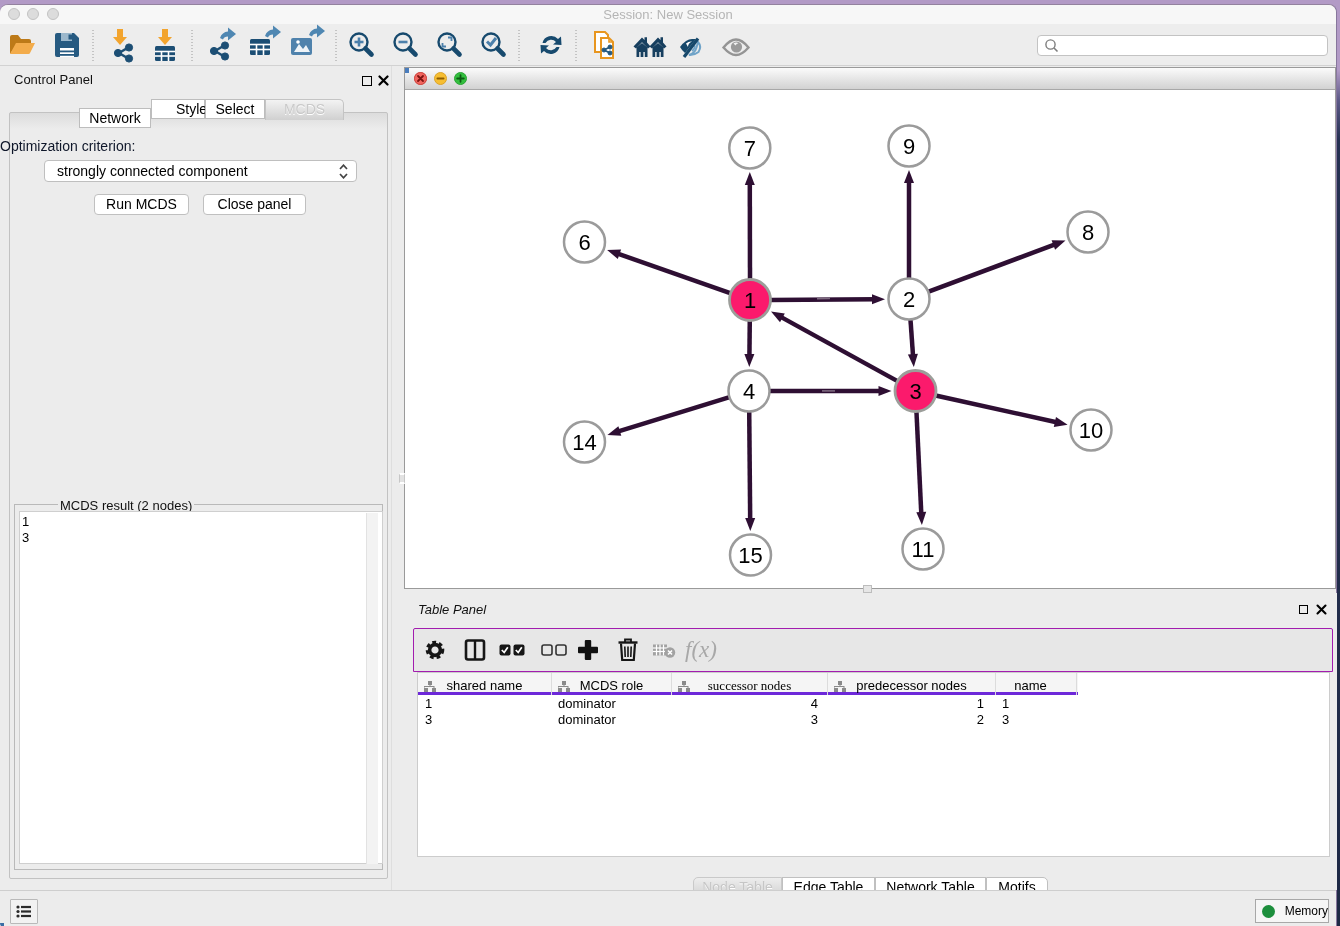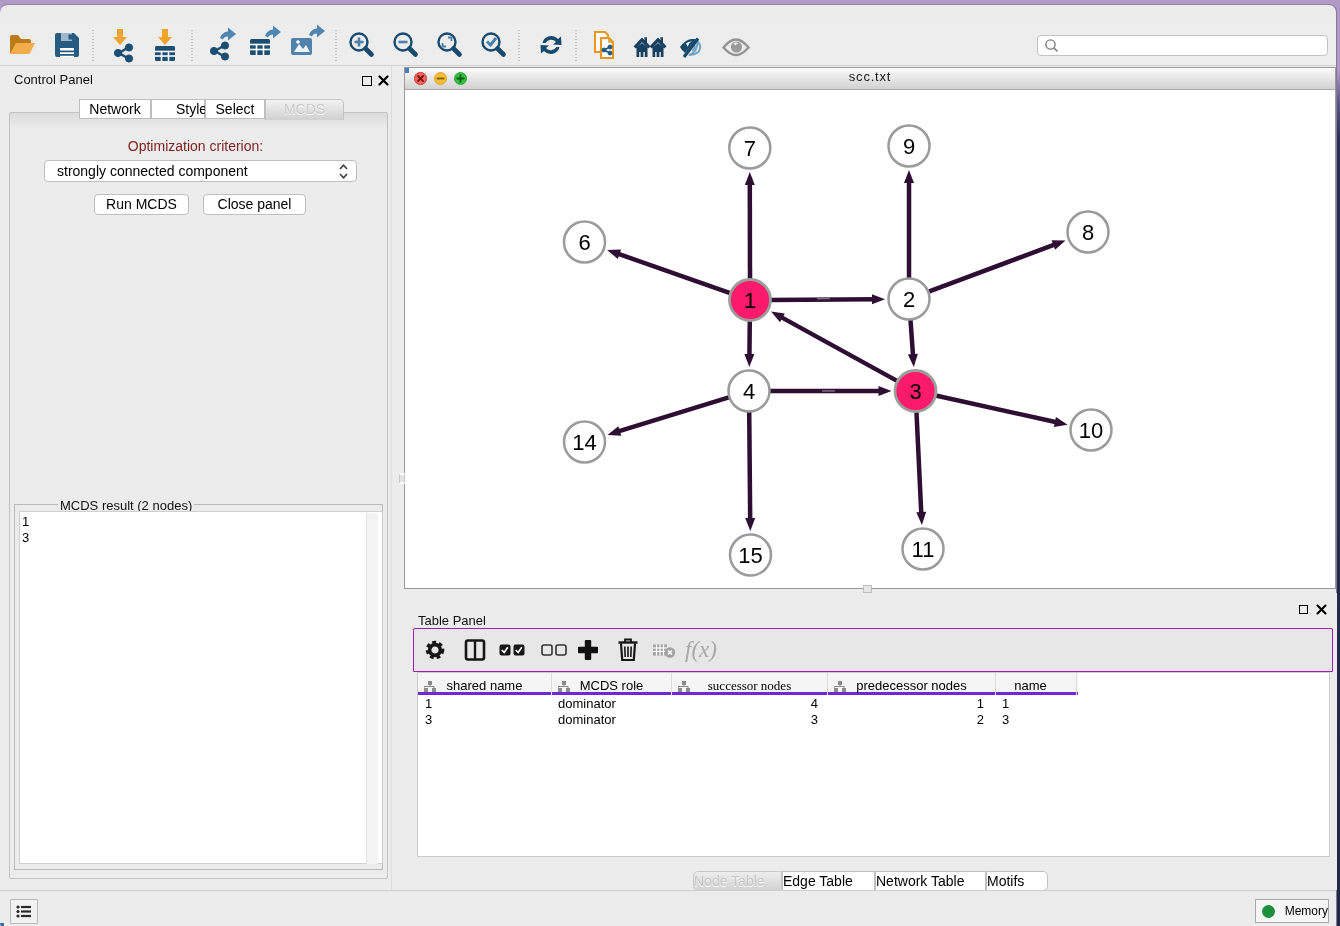--- a/index.html
+++ b/index.html
@@ -26,22 +26,22 @@
   #cpanel { position:absolute; left:0; top:61px; width:392px; height:824px; background:#ececec; border-right:1px solid #dedede; font-size:13px; }
   #cphead { position:absolute; left:14px; top:6px; color:#111; }
   #cptabs { position:absolute; left:79px; top:33px; height:21px; font-size:14px; z-index:3; }
   .tab { position:absolute; top:0; height:20px; background:#fff; border:1px solid #bdbdbd;
     text-align:center; line-height:18px; color:#000; }
   #tabsel { background:linear-gradient(#f3f3f3,#d0d0d0); color:#c9c9c9; border-bottom:none; height:21px;
     text-shadow:0 1px 0 #fff; border-radius:0 5px 0 0; border-color:#c4c4c4; }
   #cpinner { position:absolute; left:9px; top:46px; width:379px; height:767px;
     border:1px solid #c2c2c2; border-radius:2px;
     background:linear-gradient(#dcdcdc 0px, #ececec 16px); }
-  #optlabel { position:absolute; left:0; top:72px; width:100%; text-align:center;
-    font-size:14px; color:#7f1d1d; }
+  #optlabel { position:absolute; left:0; top:72px; width:100%; text-align:left;
+    font-size:14px; color:#0f172a; }
   #combo { position:absolute; left:44px; top:94px; width:313px; height:22px;
     background:#fff; border:1px solid #bfbfbf; border-radius:4px;
     font-size:14px; line-height:20px; padding-left:12px; color:#000; }
   .btn { position:absolute; top:128px; height:21px; background:#fff;
     border:1px solid #c0c0c0; border-radius:4px; font-size:14px; text-align:center;
     line-height:19px; color:#000; }
   #fieldset { position:absolute; left:14px; top:432px; width:369px; height:375px; }
   #fsborder { position:absolute; left:0; top:6px; width:100%; height:366px;
     border:1px solid #b9b9b9; }
   #fslegend { position:absolute; left:5px; top:0; background:#ececec; padding:0 2px;
@@ -60,49 +60,55 @@
   .mac { position:absolute; top:4px; width:13px; height:13px; border-radius:50%; }
   .mac svg { position:absolute; left:0; top:0; }
   #canvas { position:absolute; left:0; top:22px; width:930px; height:498px; background:#fff; }
   #lsplit { position:absolute; left:399px; top:468px; width:6px; height:11px;
     background:#e2e2e2; border:1px solid #c6c6c6; border-top:2px solid #fff; border-bottom:2px solid #fff; }
   #bsplit { position:absolute; left:863px; top:580px; width:9px; height:8px;
     background:#e6e6e6; border:1px solid #bdbdbd; }
 
   
   #tpanel { position:absolute; left:404px; top:588px; width:933px; height:297px; background:#ececec; font-size:13px;}
-  #tphead { position:absolute; left:14px; top:20px; color:#111; }
+  #tphead { position:absolute; left:14px; top:9px; color:#111;font-style:italic; }
   #tptoolbar { position:absolute; left:9px; top:35px; width:920px; height:44px;
     border:1px solid #a21caf; background:#e7e7e7; border-radius:2px 2px 0 0; }
   #ttable { position:absolute; left:13px; top:79px; width:913px; height:185px;
     background:#fff; border:1px solid #cccccc; }
   #thead { position:absolute; left:0; top:0; width:660px; height:22px;
     background:#f5f5f5; border-bottom:3px solid #6d28d9; font-size:13px; }
   .th { position:absolute; top:0; height:22px; border-right:1px solid #dcdcdc;
     text-align:center; line-height:26px; color:#000; }
   .th svg { position:absolute; left:6px; top:8px; }
   .td { position:absolute; font-size:13px; color:#000; height:16px; line-height:16px; }
   #tptabs { position:absolute; left:0; top:274px; width:100%; height:21px; font-size:14px; }
-  .ttab { position:absolute; top:4px; height:20px; background:#fff; border:1px solid #c0c0c0;
-    line-height:18px; }
+  .ttab { position:absolute; top:10px; height:20px; background:#fff; border:1px solid #c0c0c0;
+    text-align:center; line-height:18px; }
 
   #statusbar { position:absolute; left:0; top:885px; width:100%; height:37px;
     border-top:1px solid #cecece; background:#ececec; }
   #listbtn { position:absolute; left:10px; top:8px; width:28px; height:25px;
     background:#f2f2f2; border:1px solid #b9b9b9; border-radius:1px; }
   #membtn { position:absolute; left:1255px; top:8px; width:74px; height:24px;
     background:#f6f6f6; border:1px solid #a8a8a8; font-size:12px; text-align:right;
     line-height:22px; color:#000; padding-left:17px; }
   #memdot { position:absolute; left:6px; top:5px; width:13px; height:13px;
     border-radius:50%; background:#1d8f3d; }
   .wicon { position:absolute; }
 </style>
 </head>
 <body>
 <div id="win">
+  <div id="titlebar">
+    <div class="tl" style="left:8px"></div>
+    <div class="tl" style="left:27px"></div>
+    <div class="tl" style="left:47px"></div>
+    <div id="title">Session: New Session</div>
+  </div>
   <div id="toolbar">
     <svg width="1340" height="42" viewBox="0 0 1340 42" style="position:absolute;left:0;top:0">
       <g stroke="#9a9a9a" stroke-width="1" stroke-dasharray="1 2">
         <line x1="93" y1="6" x2="93" y2="38"></line>
           <line x1="192" y1="6" x2="192" y2="38"></line>
         <line x1="336" y1="6" x2="336" y2="38"></line>
           <line x1="519" y1="6" x2="519" y2="38"></line>
         <line x1="576" y1="6" x2="576" y2="38"></line>
       </g>
 
@@ -261,21 +267,21 @@
   </div>
 
   <div id="cpanel">
     <div id="cphead">Control Panel</div>
     <div class="wicon" style="left:362px;top:10px;width:10px;height:10px;border:1.6px solid #000;"></div>
     <svg class="wicon" style="left:378px;top:9px" width="11" height="11" viewBox="0 0 11 11">
         <path d="M1.5 1.5 L9.5 9.5 M9.5 1.5 L1.5 9.5" stroke="#000" stroke-width="2.2" stroke-linecap="round"></path>
       </svg>
     <div id="cpinner"></div>
     <div id="cptabs">
-      <div class="tab" style="left:0; width:72px;">Network</div>
+      <div class="tab" style="left:0; width:72px;margin-top:9px;">Network</div>
       <div class="tab" style="left:72px; width:54px;padding-left:24px;">Style</div>
       <div class="tab" style="left:126px; width:60px;">Select</div>
       <div class="tab" id="tabsel" style="left:186px; width:79px;">MCDS</div>
     </div>
     <div id="optlabel">Optimization criterion:</div>
     <div id="combo">strongly connected component
       <svg style="position:absolute;right:7px;top:3px" width="11" height="15" viewBox="0 0 11 15">
           <path d="M2 5 L5.5 1.2 L9 5 M2 10 L5.5 13.8 L9 10" fill="none" stroke="#444" stroke-width="1.7"></path>
         </svg>
     </div>
@@ -301,21 +307,20 @@
             <circle cx="6.5" cy="6.5" r="6" fill="#f6be32" stroke="#dba32a" stroke-width="1"></circle>
             <path d="M3.4 6.5 L9.6 6.5" stroke="#8e5d00" stroke-width="1.8" stroke-linecap="round"></path>
           </svg>
         </div>
       <div class="mac" style="left:49px;">
           <svg width="13" height="13" viewBox="0 0 13 13">
             <circle cx="6.5" cy="6.5" r="6" fill="#33bf3e" stroke="#2aa335" stroke-width="1"></circle>
             <path d="M6.5 3.2 L6.5 9.8 M3.2 6.5 L9.8 6.5" stroke="#0c5c13" stroke-width="1.8" stroke-linecap="round"></path>
           </svg>
         </div>
-      <div id="nwname">scc.txt</div>
     </div>
     <div style="position:absolute;left:0;top:0;width:4px;height:5px;background:#4a7dbd;"></div>
     <div id="canvas">
       <svg width="930" height="498" viewBox="0 0 930 498" style="position:absolute;left:0;top:0">
         <g stroke="#2e0f33" stroke-width="4.5">
           <line x1="345.0" y1="190.5" x2="344.8" y2="91.0"></line>
           <line x1="326.6" y1="203.6" x2="210.6" y2="162.9"></line>
           <line x1="364.5" y1="209.9" x2="471.0" y2="209.2"></line>
           <line x1="344.8" y1="229.5" x2="344.4" y2="268.0"></line>
           <line x1="504.0" y1="189.5" x2="504.0" y2="89.0"></line>

